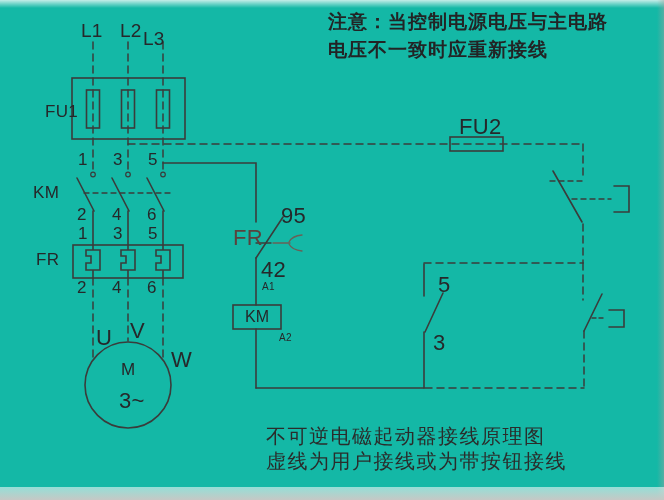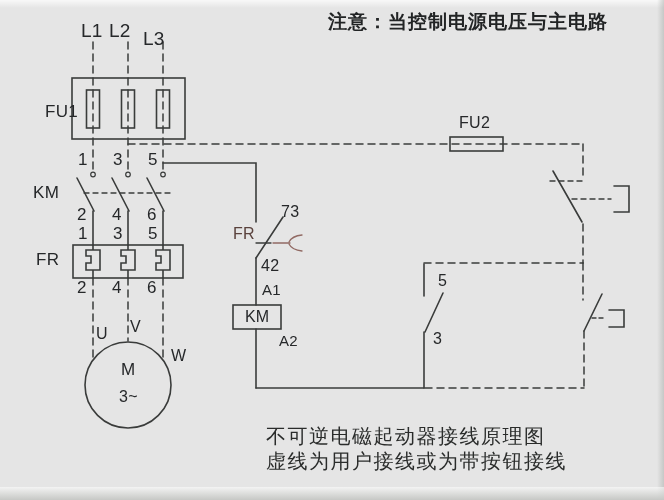--- a/index.html
+++ b/index.html
@@ -1,27 +1,27 @@
 <!DOCTYPE html>
 <html><head>
 <meta charset="utf-8">
 <style>
   html,body{margin:0;padding:0;background:#b7b9b6;}
   .stage{
     position:relative;width:664px;height:500px;overflow:hidden;
-    background:#e5e5e5;
+    background:#14b8a6;
     font-family:"Liberation Sans", sans-serif;
   }
   .stage svg{position:absolute;left:0;top:0;}
   .lbl{
     position:absolute;color:#26282a;white-space:nowrap;
     font-family:"Liberation Sans", sans-serif;
     line-height:1.05;letter-spacing:.3px;
   }
-  .fs15{font-size:15px}.fs16{font-size:16px}.fs17{font-size:17px}
+  .fs15{font-size:10px}.fs16{font-size:22px}.fs17{font-size:17px}
   .fs19{font-size:19px}
   .note{font-size:19px;font-weight:600;letter-spacing:1px;color:#222425;text-align:right;}
   .caption{font-size:20px;font-weight:500;letter-spacing:1.5px;color:#2a2c2b;}
   .fr-accent{color:#5a423d;}
   .coil-text{
     position:absolute;left:233px;top:305px;width:48px;height:24px;
     display:flex;align-items:center;justify-content:center;
     font-size:16px;color:#26282a;
   }
   .edge-top{position:absolute;left:0;top:0;width:100%;height:8px;
@@ -128,24 +128,25 @@
     </g>
 
     <g>
       <path d="M584,331 L602,294"></path>
       <path d="M592,318 H606" stroke-dasharray="4 3" stroke-width="1.4"></path>
       <path d="M609,310 H624 V327 H609"></path>
     </g>
   </svg>
 
   <div class="lbl fs19" style="left:81px;top:21px">L1</div>
-  <div class="lbl fs19" style="left:109px;top:21px">L2</div>
+  <div class="lbl fs19" style="left:120px;top:21px">L2</div>
   <div class="lbl fs19" style="left:143px;top:29px">L3</div>
 
   <div class="lbl note" style="left:328px;top:12px">注意：当控制电源电压与主电路</div>
+  <div class="lbl note" style="left:328px;top:40px">电压不一致时应重新接线</div>
 
   <div class="lbl fs17" style="left:45px;top:103px">FU1</div>
 
   <div class="lbl fs17" style="left:78px;top:151px">1</div>
   <div class="lbl fs17" style="left:113px;top:151px">3</div>
   <div class="lbl fs17" style="left:148px;top:151px">5</div>
 
   <div class="lbl fs17" style="left:33px;top:184px">KM</div>
 
   <div class="lbl fs17" style="left:77px;top:206px">2</div>
@@ -163,21 +164,21 @@
   <div class="lbl fs17" style="left:147px;top:279px">6</div>
 
   <div class="lbl fs16" style="left:96px;top:326px">U</div>
   <div class="lbl fs16" style="left:130px;top:319px">V</div>
   <div class="lbl fs16" style="left:171px;top:348px">W</div>
   <div class="lbl fs17" style="left:121px;top:361px">M</div>
   <div class="lbl fs16" style="left:119px;top:389px">3~</div>
 
   <div class="lbl fs16" style="left:459px;top:115px">FU2</div>
 
-  <div class="lbl fs16" style="left:281px;top:204px">73</div>
+  <div class="lbl fs16" style="left:281px;top:204px">95</div>
   <div class="lbl fs16 fr-accent" style="left:233px;top:226px">FR</div>
   <div class="lbl fs16" style="left:261px;top:258px">42</div>
 
   <div class="lbl fs15" style="left:262px;top:282px">A1</div>
   <div class="coil-text">KM</div>
   <div class="lbl fs15" style="left:279px;top:333px">A2</div>
 
   <div class="lbl fs16" style="left:438px;top:273px">5</div>
   <div class="lbl fs16" style="left:433px;top:331px">3</div>
 

